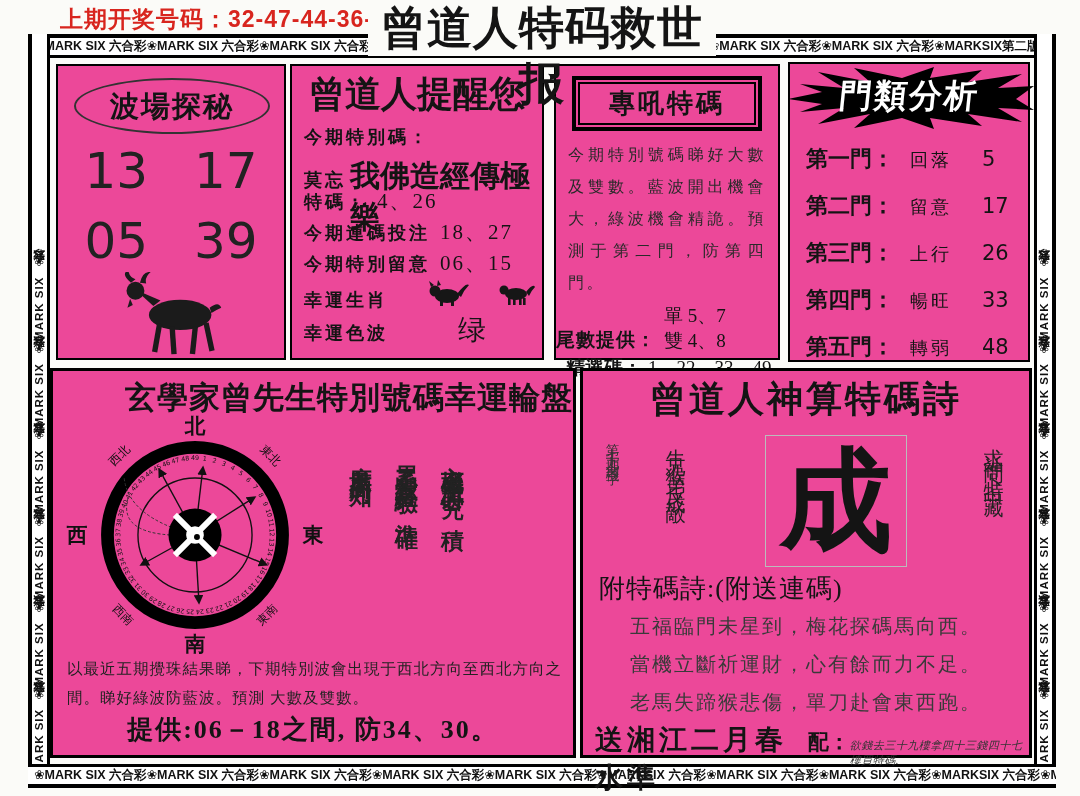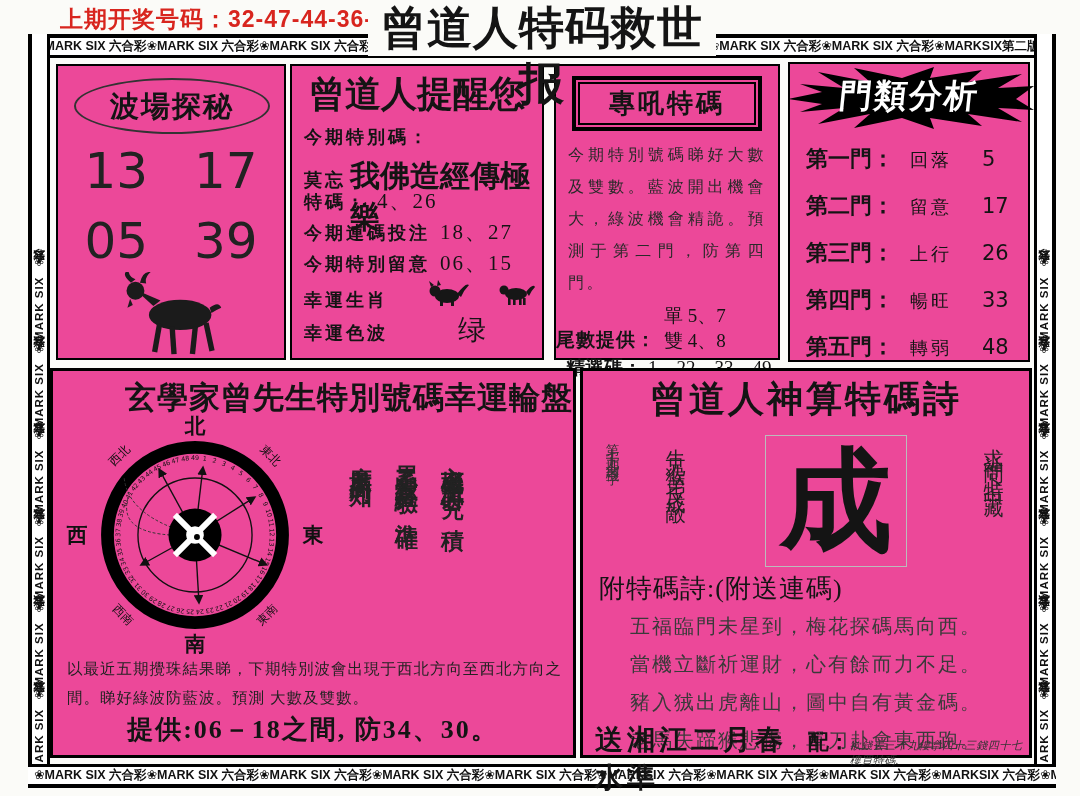--- a/index.html
+++ b/index.html
@@ -353,21 +353,20 @@
 <div class="abs panel b6">
   <div class="b6-title">曾道人神算特碼詩</div>
   <div class="abs b6-issue">第七十九期玄機字</div>
   <div class="abs b6-colL">牛兄猴弟反成敵</div>
   <div class="abs b6-big">成</div>
   <div class="abs b6-colR">求神問卜特中藏</div>
   <div class="abs b6-sub">附特碼詩:(附送連碼)</div>
   <div class="abs b6-lines">
     <div class="b6-line">五福臨門未星到，梅花探碼馬向西。</div>
     <div class="b6-line">當機立斷祈運財，心有餘而力不足。</div>
-    <div class="b6-line">豬入狨出虎離山，圖中自有黃金碼。</div>
     <div class="b6-line">老馬失蹄猴悲傷，單刀赴會東西跑。</div>
   </div>
   <div class="abs b6-footer">
     <span class="b6-fbig">送湘江二月春水準</span>
     <span class="b6-fpei">配：</span>
     <span class="b6-fsmall">欲錢去三十九樓拿四十三錢四十七樓買特碼.</span>
   </div>
 </div>
 
 </body></html>

